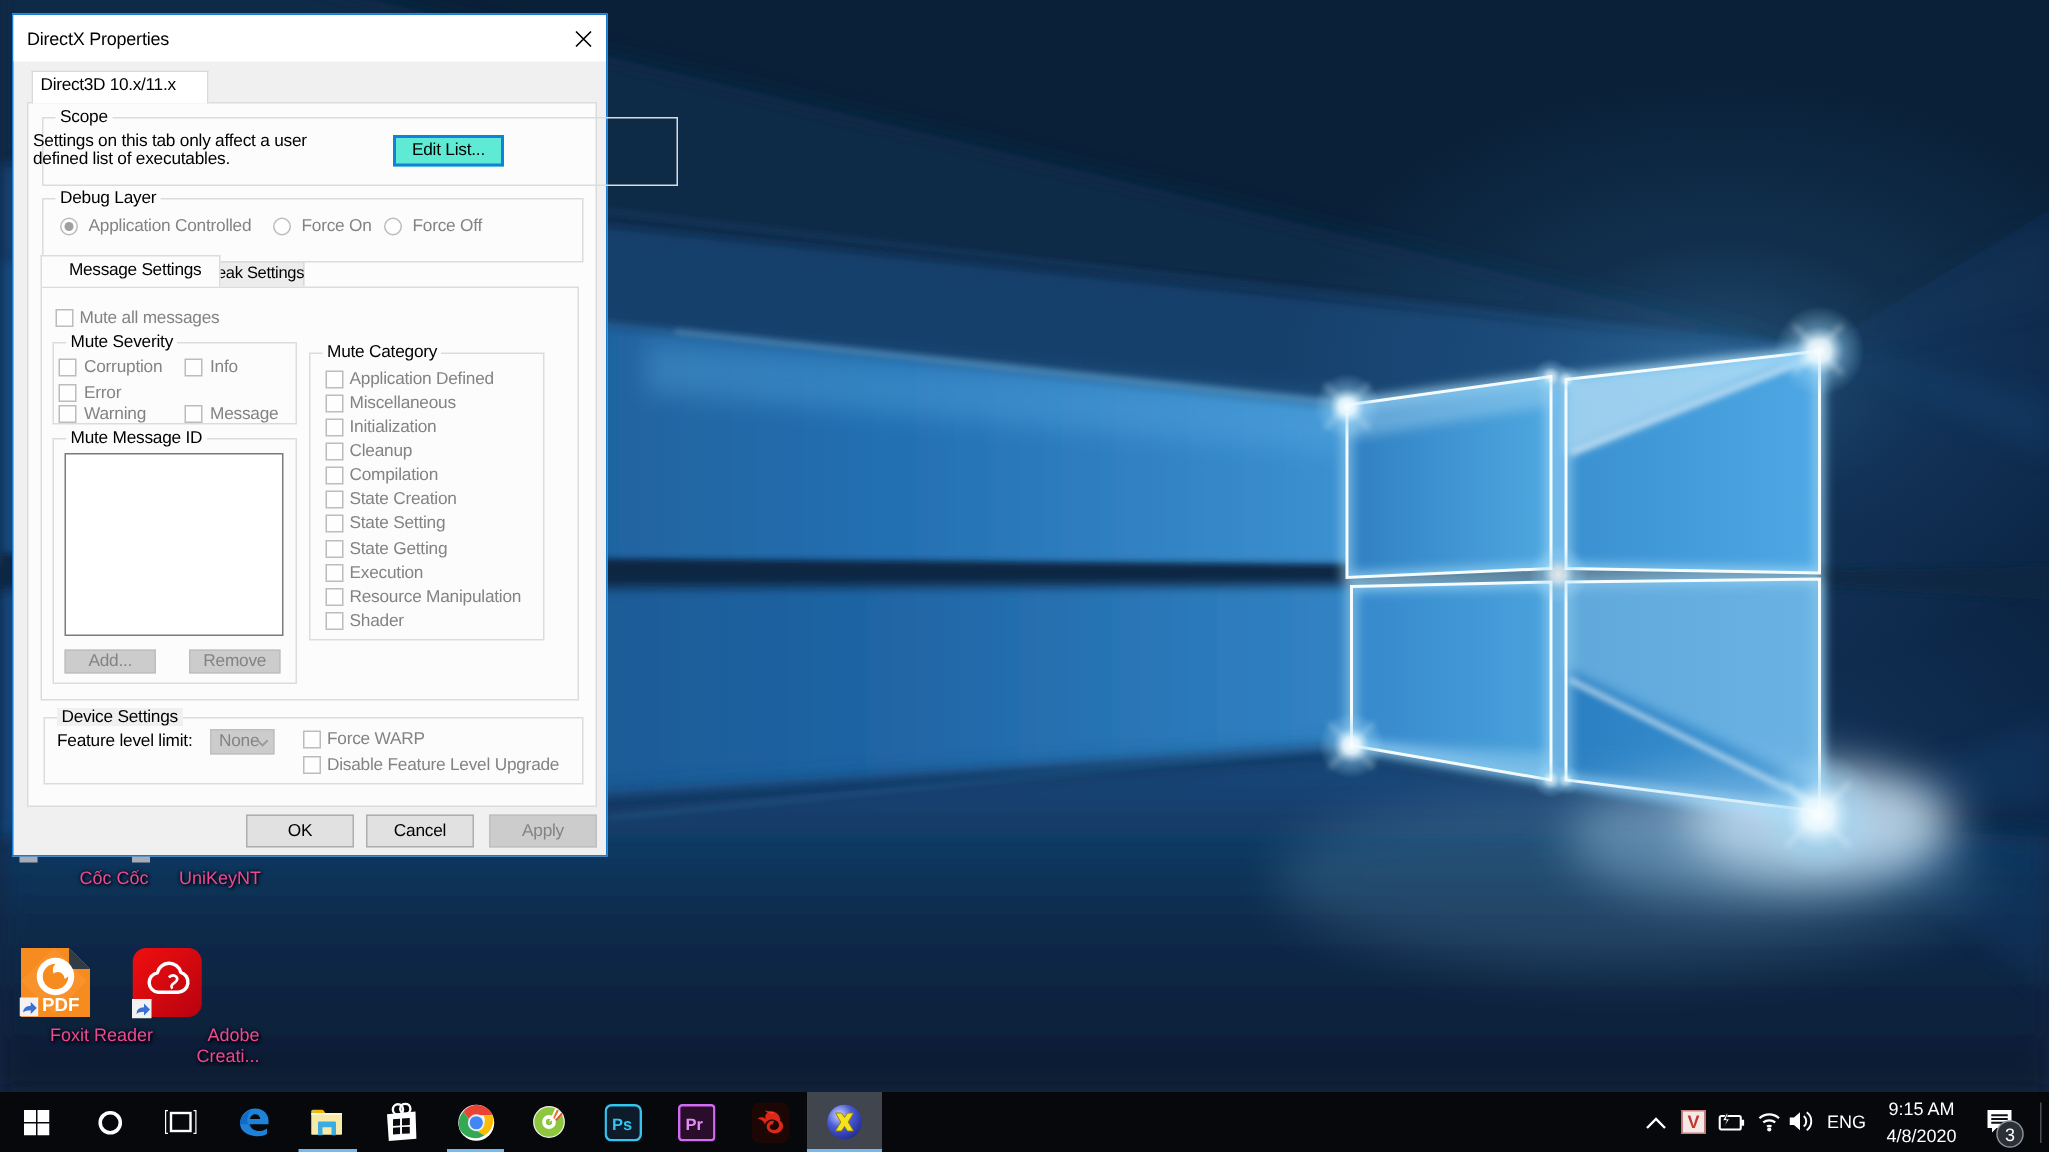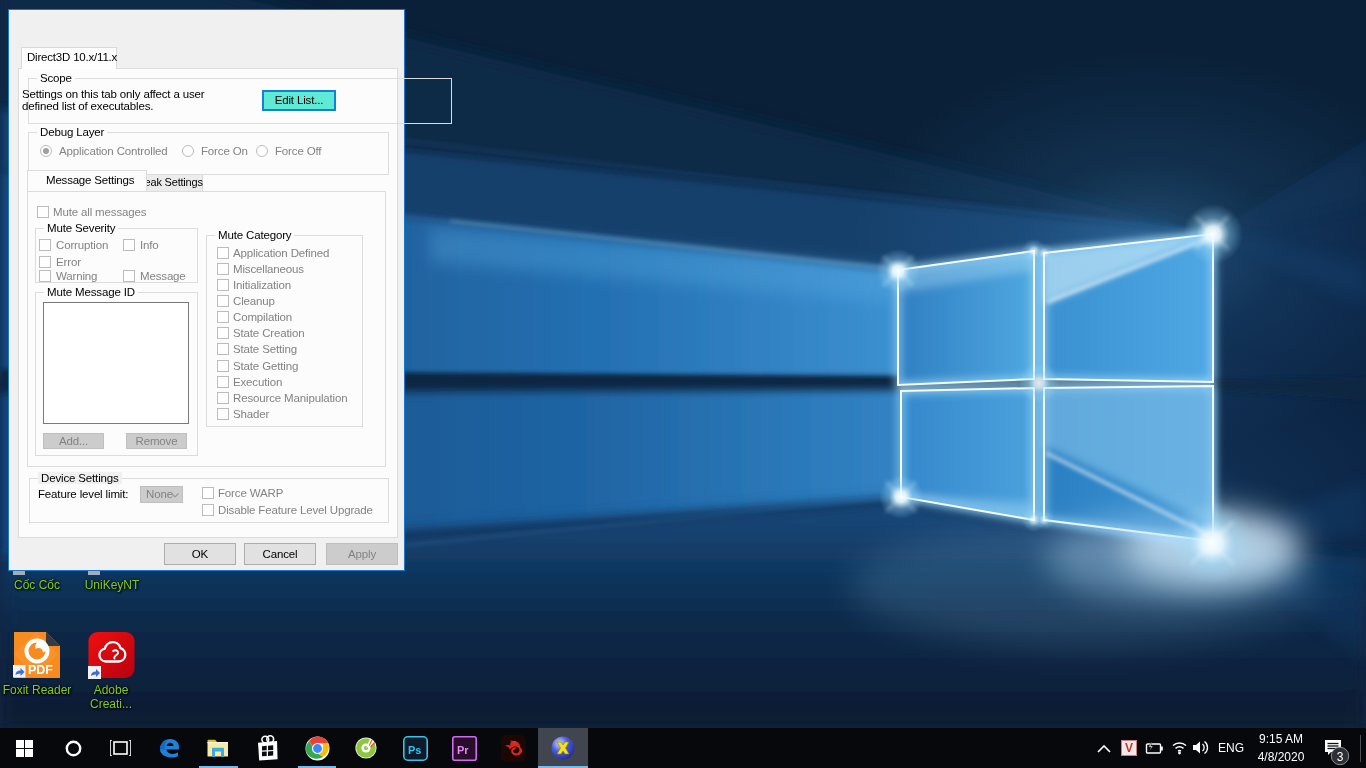--- a/index.html
+++ b/index.html
@@ -6,35 +6,35 @@
 html,body { width:1366px; height:768px; overflow:hidden; font-family:"Liberation Sans", sans-serif; }
 #desktop { position:absolute; left:0; top:0; width:1366px; height:768px; background:#0a1f38; }
 #wall { position:absolute; left:0; top:0; }
 #taskbar { position:absolute; left:0; top:728px; width:1366px; height:40px; background:#06080c; }
 .tbi { position:absolute; top:0; width:48px; height:40px; display:flex; align-items:center; justify-content:center; }
 .runline { position:absolute; bottom:0; height:2px; background:#76b9ed; }
 #dlg { position:absolute; left:8px; top:9px; width:397px; height:562px; background:#f0f0f0; border:1px solid #1779d0; font-size:11.5px; letter-spacing:-0.15px; color:#000; }
 #dlg .titlebar { position:absolute; left:0; top:0; width:100%; height:31px; background:#fff; }
 #dlg .title { position:absolute; left:9px; top:9px; font-size:12px; }
 #dlg .closex { position:absolute; right:7px; top:8px; width:16px; height:16px; }
-.tab1 { position:absolute; left:12px; top:37px; width:96px; height:22px; background:#fff; border:1px solid #d9d9d9; border-bottom:none; padding:3px 0 0 5px; z-index:3; white-space:nowrap; font-size:11.5px; letter-spacing:-0.2px; }
+.tab1 { position:absolute; left:12px; top:37px; width:118px; height:22px; background:#fff; border:1px solid #d9d9d9; border-bottom:none; padding:3px 0 0 5px; z-index:3; white-space:nowrap; font-size:11.5px; letter-spacing:-0.2px; }
 .pane1 { position:absolute; left:9px; top:58px; width:380px; height:470px; background:#fcfcfc; border:1px solid #dcdcdc; z-index:2; }
 .grp { position:absolute; border:1px solid #dcdcdc; }
 .grp > .glabel { position:absolute; left:8px; top:-7px; background:#fcfcfc; padding:0 3px; color:#000; }
 .gray { color:#838383; }
 .cb { position:absolute; width:12px; height:12px; background:#fefefe; border:1px solid #bcbcbc; }
 .rb { position:absolute; width:12px; height:12px; background:#fefefe; border:1px solid #bcbcbc; border-radius:50%; }
 .rb.sel:after { content:""; position:absolute; left:2px; top:2px; width:6px; height:6px; border-radius:50%; background:#a0a0a0; }
 .lbl { position:absolute; white-space:nowrap; }
 .btn { position:absolute; background:#e1e1e1; border:1px solid #adadad; text-align:center; color:#000; }
 .btn.dis { background:#cccccc; border-color:#bfbfbf; color:#838383; }
 .tab2sel { position:absolute; background:#fcfcfc; border:1px solid #dcdcdc; border-bottom:none; z-index:4; white-space:nowrap; font-size:11.5px; letter-spacing:-0.2px; }
 .tab2 { position:absolute; background:#ececec; border:1px solid #d9d9d9; border-bottom:none; z-index:2; white-space:nowrap; font-size:11.5px; letter-spacing:-0.2px; }
 .pane2 { position:absolute; background:#fcfcfc; border:1px solid #dcdcdc; z-index:3; }
-.deskicon { position:absolute; color:#84cc16; font-size:12px; text-align:center; text-shadow:1px 1px 2px #000, 0 0 3px #000; }
+.deskicon { position:absolute; color:#ec4899; font-size:12px; text-align:right; text-shadow:1px 1px 2px #000, 0 0 3px #000;margin-left:28px; }
 .tray { position:absolute; color:#fff; font-size:12px; }
 </style>
 </head>
 <body>
 <div id="desktop">
 <svg id="wall" width="1366" height="728" viewBox="0 0 1366 728">
   <defs>
     <linearGradient id="wallBright" gradientUnits="userSpaceOnUse" x1="0" y1="0" x2="1100" y2="0">
       <stop offset="0" stop-color="#16497c"></stop>
       <stop offset="0.55" stop-color="#2470b2"></stop>
@@ -197,20 +197,26 @@
   </linearGradient>
       </defs>
   <rect x="0.5" y="1" width="46" height="46" rx="9" fill="url(#adb)"></rect>
   <path d="M17.5,30.5 a6.5,6.5 0 0 1 -0.6,-12.9 a8,8 0 0 1 15.6,-0.4 a6.8,6.8 0 0 1 -1.8,13.3 z" fill="none" stroke="#fff" stroke-width="2.3" stroke-linejoin="round"></path>
   <path d="M24.5,20.5 q3,-2.3 5,-0.4 q1.8,2 -1.3,4.1 q-3,2 -1.3,3.9" fill="none" stroke="#fff" stroke-width="1.8" fill-opacity="0"></path>
   <rect x="0" y="35" width="13" height="13" fill="#f2f2f2"></rect>
   <path d="M3,45 Q3,40.5 8,40.5 L8,38 L12,42 L8,46 L8,43.5 Q4.5,43.5 3,45 Z" fill="#3b6fd4"></path>
 </svg>
 
 <div id="dlg">
+  <div class="titlebar">
+    <div class="title">DirectX Properties</div>
+    <svg class="closex" viewBox="0 0 16 16">
+          <path d="M3,3 L13,13 M3,13 L13,3" stroke="#000" stroke-width="1.1" fill="none"></path>
+        </svg>
+  </div>
   <div class="tab1">Direct3D 10.x/11.x</div>
   <div class="pane1"></div>
 
   <div class="grp" style="left:19px; top:68px; width:424px; height:46px; z-index:4;">
     <div class="glabel">Scope</div>
   </div>
   <div class="lbl" style="left:13px; top:78px; z-index:5;">Settings on this tab only affect a user<br>defined list of executables.</div>
   <div class="btn" style="left:253px; top:80px; width:74px; height:21px; border:2px solid #1083d6; background:#5eead4; line-height:17px; z-index:5;">Edit List...</div>
   <div class="grp" style="left:19px; top:122px; width:361px; height:43px; z-index:4;">
     <div class="glabel">Debug Layer</div>

